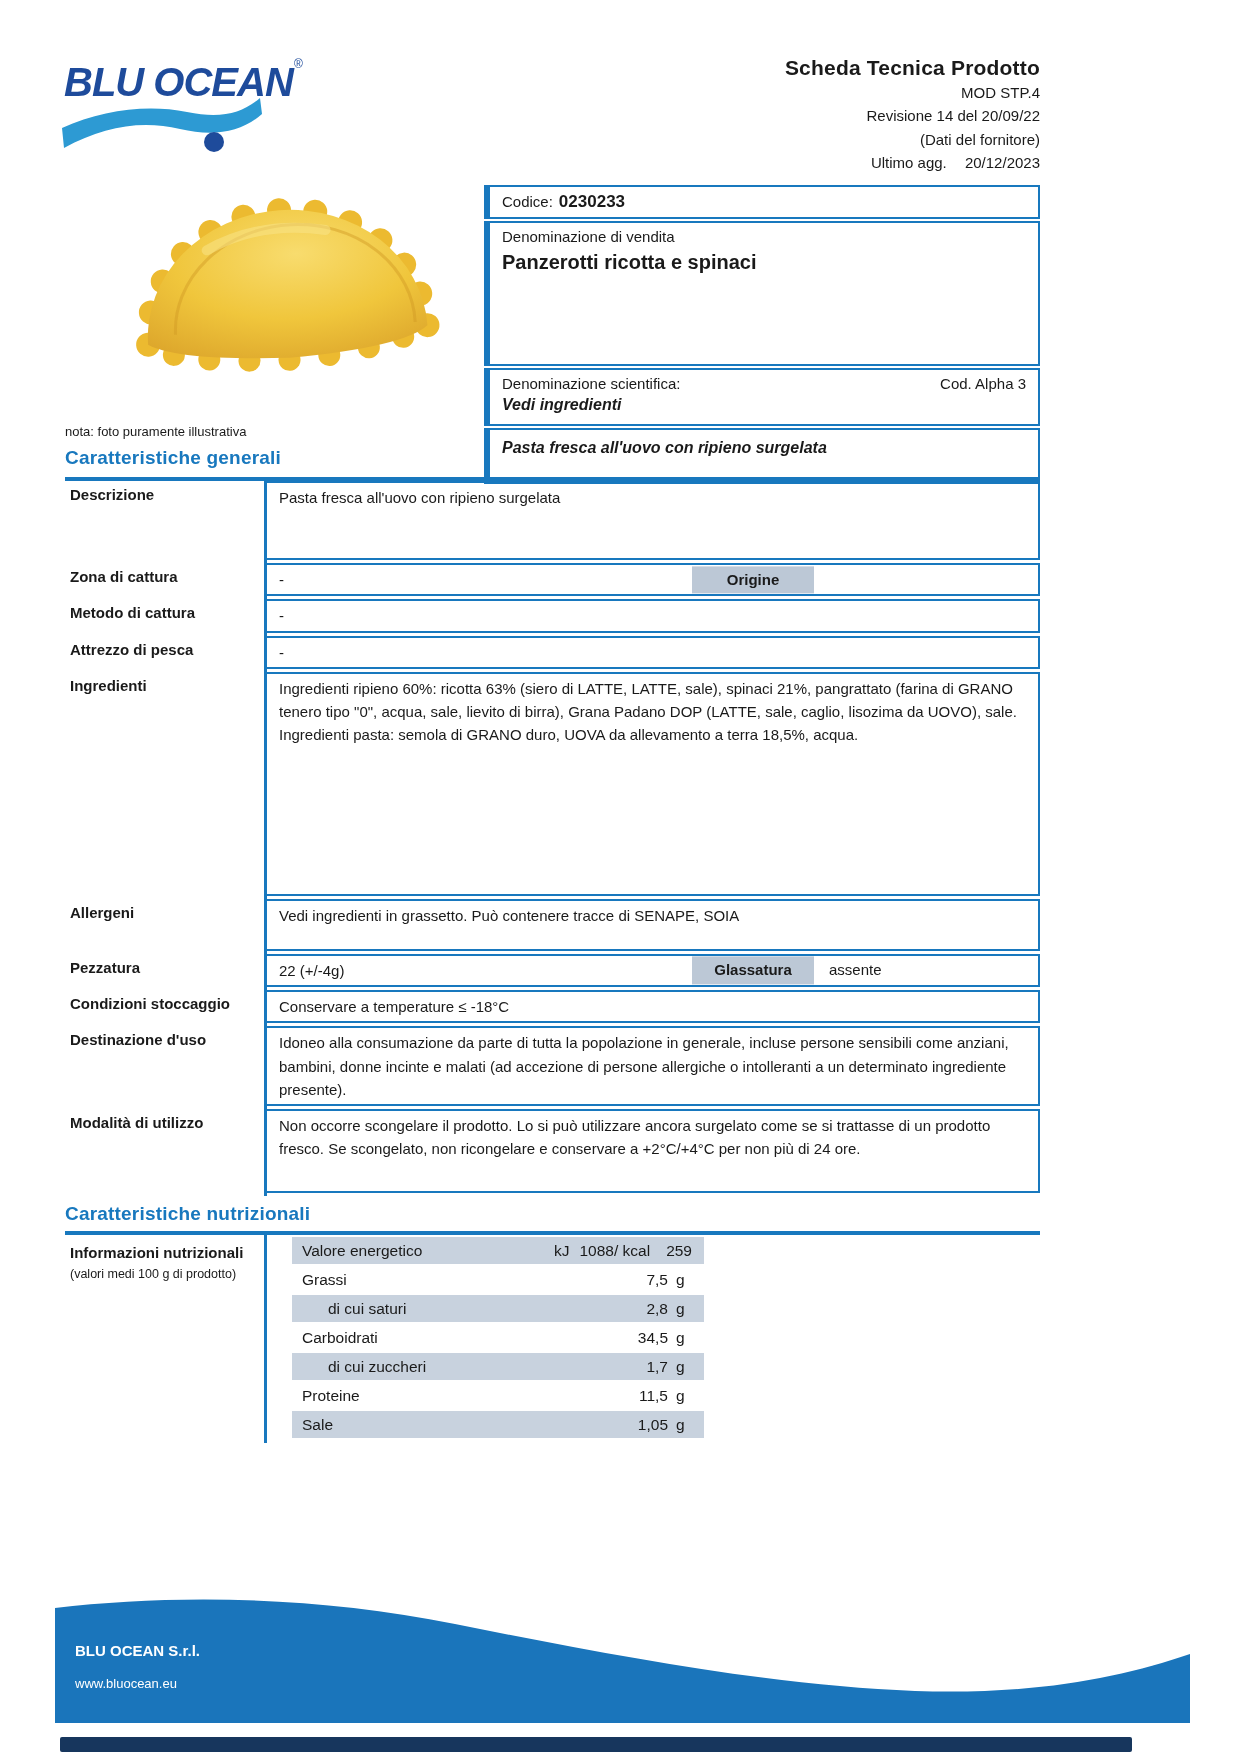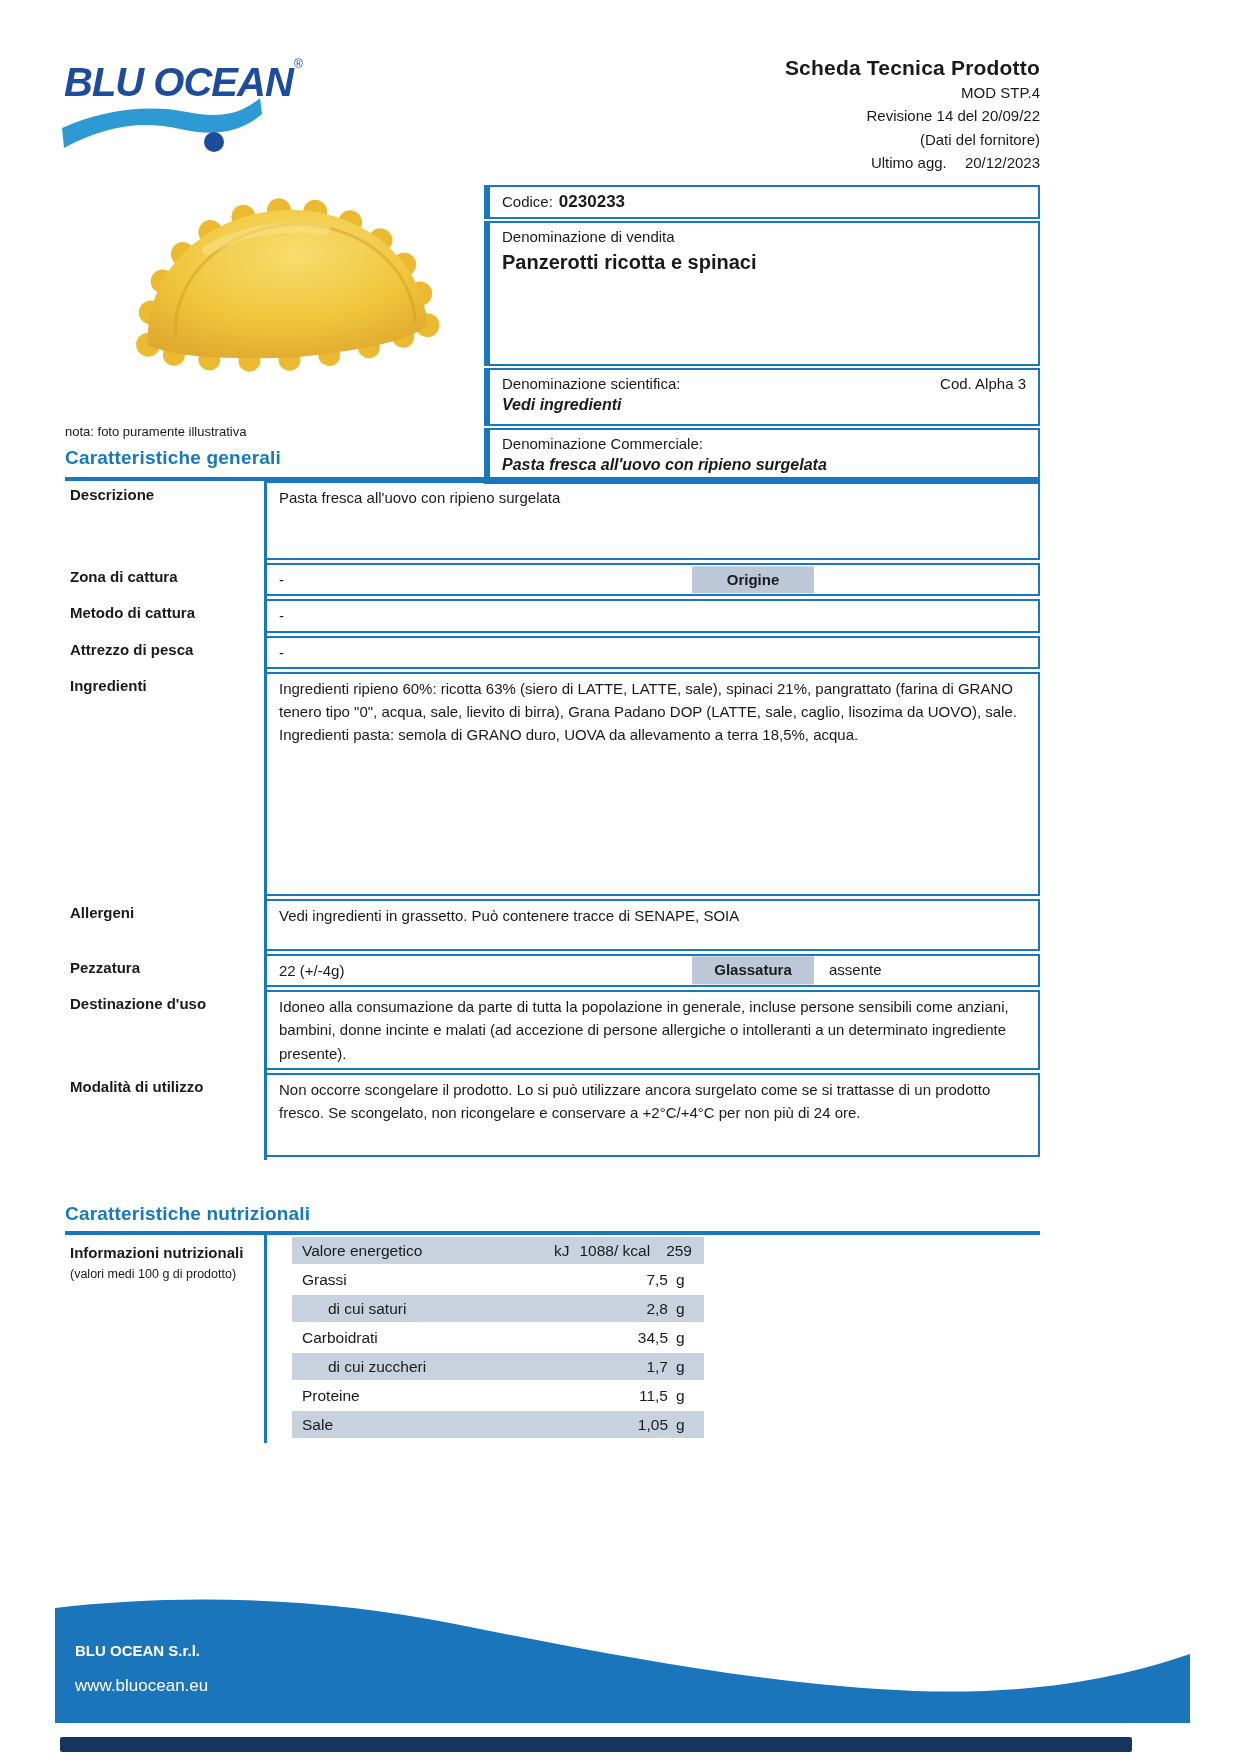--- a/index.html
+++ b/index.html
@@ -75,21 +75,21 @@
   .nrow .nl.ind{padding-left:26px;}
   .nrow .nv{width:58px;text-align:right;}
   .nrow .nu{width:16px;margin-left:8px;}
   .nrow.energy .kjl{margin-right:10px;}
   .nrow.energy .kj{}
   .nrow.energy .kcl{margin-right:16px;}
   
   .footer{left:55px;top:1590px;width:1135px;height:133px;}
   .footer svg{display:block;width:100%;height:100%;}
   .f-name{left:75px;top:1642px;color:#fff;font-weight:bold;font-size:15px;}
-  .f-site{left:75px;top:1676px;color:#fff;font-size:17px;}
+  .f-site{left:75px;top:1676px;color:#fff;font-size:13px;}
   .navybar{left:60px;top:1737px;width:1072px;height:15px;background:var(--navybar);border-radius:2px;}
 </style>
 </head>
 <body>
 
 <div class="abs logo">
   <svg viewBox="0 0 250 110" width="250" height="110">
     <text x="2" y="44" font-family="Liberation Sans, sans-serif" font-size="40" font-weight="bold" font-style="italic" fill="#1e4b9b" letter-spacing="-1">BLU OCEAN</text>
     <text x="232" y="16" font-family="Liberation Sans, sans-serif" font-size="12" fill="#1e4b9b">®</text>
     <path d="M0,76 C40,58 85,52 125,60 C160,67 180,61 198,46 L200,62 C180,80 152,85 118,77 C80,68 42,74 2,96 Z" fill="#2d9ad3"></path>
@@ -159,21 +159,20 @@
 
 <div class="abs ibox b-scient">
   <div class="srow">
     <span class="lab">Denominazione scientifica:</span>
     <span class="lab">Cod. Alpha 3</span>
   </div>
   <div class="bi">Vedi ingredienti</div>
 </div>
 
 <div class="abs ibox b-comm">
-  <div class="lab">Denominazione Commerciale:</div>
   <div class="bi">Pasta fresca all'uovo con ripieno surgelata</div>
 </div>
 
 <div class="abs sect h-gen">Caratteristiche generali</div>
 
 <div class="abs gtable">
   <div class="grow r0">
     <div class="glab">Descrizione</div>
     <div class="gvalwrap">
         <div class="gcell"><span>Pasta fresca all'uovo con ripieno surgelata</span></div>
@@ -209,20 +208,26 @@
     <div class="gvalwrap">
         <div class="gcell"><span>Vedi ingredienti in grassetto. Può contenere tracce di SENAPE, SOIA</span></div>
       </div>
   </div>
   <div class="grow r6">
     <div class="glab">Pezzatura</div>
     <div class="gvalwrap">
         <div class="gcell"><span>22 (+/-4g)</span>
       <span class="badge">Glassatura</span>
       <span class="after-badge">assente</span></div>
+      </div>
+  </div>
+  <div class="grow r7">
+    <div class="glab">Condizioni stoccaggio</div>
+    <div class="gvalwrap">
+        <div class="gcell"><span>Conservare a temperature ≤ -18°C</span></div>
       </div>
   </div>
   <div class="grow r9">
     <div class="glab">Destinazione d'uso</div>
     <div class="gvalwrap">
         <div class="gcell"><span>Idoneo alla consumazione da parte di tutta la popolazione in generale, incluse persone sensibili come anziani, bambini, donne incinte e malati (ad accezione di persone allergiche o intolleranti a un determinato ingrediente presente).</span></div>
       </div>
   </div>
   <div class="grow r10">
     <div class="glab">Modalità di utilizzo</div>

